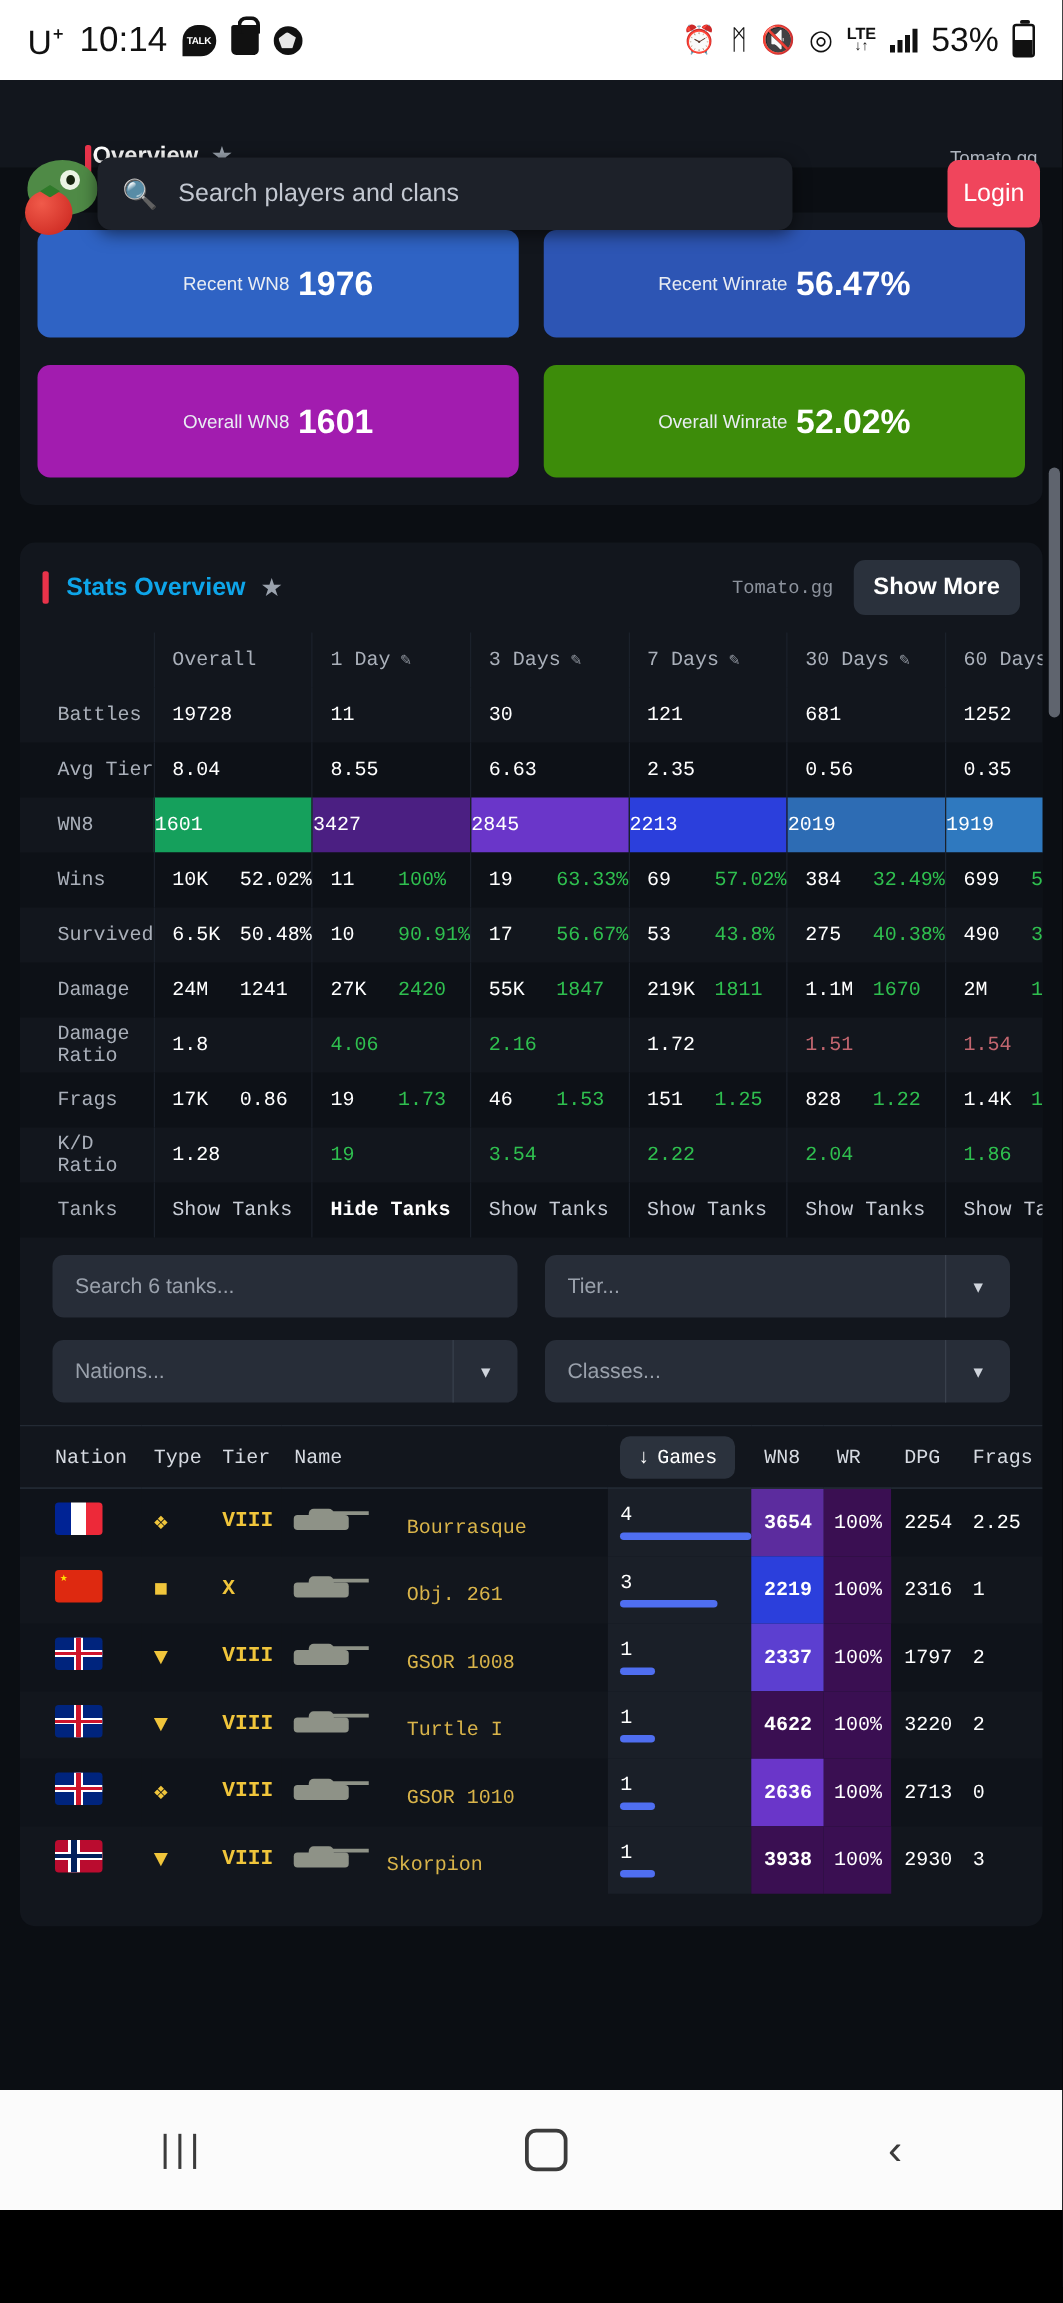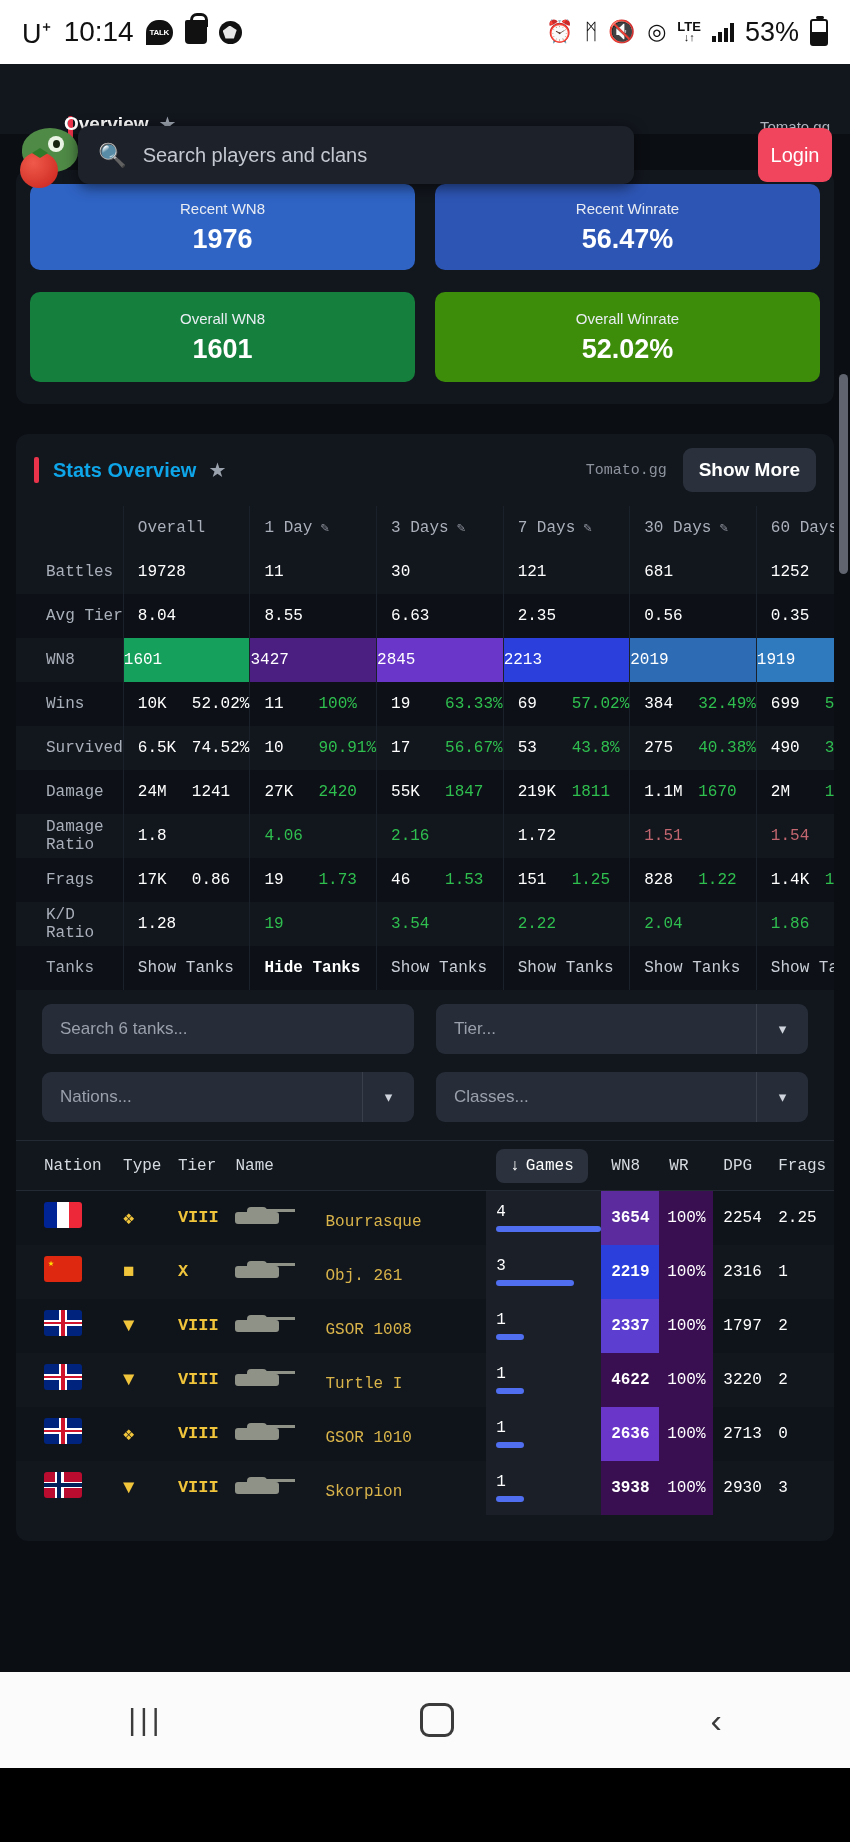--- a/index.html
+++ b/index.html
@@ -119,21 +119,21 @@
   }
 
   
   #hero{
     margin:0 16px; background:#12161d; border-radius:12px;
     padding:14px 14px 22px 14px; position:relative;
   }
   .card-grid{ display:grid; grid-template-columns:1fr 1fr; gap:20px; }
   .scard{
     border-radius:10px; height:86px;
-    display:flex; flex-direction:column; align-items:center; justify-content:center; gap:7px;
+    display:flex; flex-direction:row; align-items:center; justify-content:center; gap:7px;
   }
   .scard .lbl{ font-size:15px; color:#e9edf3; }
   .scard .val{ font-size:27px; font-weight:700; color:#fff; }
   .row2{ margin-top:22px; }
   .scard.h2{ height:90px; }
 
   
   #stats-panel{
     position:absolute; left:16px; top:370px; width:818px;
     background:#12161d; border-radius:12px; padding:0 0 26px 0;
@@ -253,21 +253,21 @@
       </span>
     <span class="batt-pct">53%</span>
     <span class="batt"></span>
   </div>
 </div>
 
 <div id="page">
 
   <div id="sitebar">
     <div class="redbar"></div>
-    <div id="overview-tab" style="left:64px;top:48px;">
+    <div id="overview-tab" style="left:74px;top:48px;">
       <span class="ov-label">Overview</span>
       <span class="star">★</span>
     </div>
     <div id="tomato-right">Tomato.gg</div>
   </div>
 
   <div class="mascot">
     <div class="head"></div>
     <div class="eye"></div>
     <div class="tomato"></div>
@@ -286,21 +286,21 @@
       <div class="scard" style="background: rgb(47, 99, 196);">
         <div class="lbl">Recent WN8</div>
         <div class="val">1976</div>
       </div>
       <div class="scard" style="background: rgb(45, 85, 180);">
         <div class="lbl">Recent Winrate</div>
         <div class="val">56.47%</div>
       </div>
     </div>
     <div class="card-grid row2">
-      <div class="scard h2" style="background: #15803d;">
+      <div class="scard h2" style="background: #a21caf;">
         <div class="lbl">Overall WN8</div>
         <div class="val">1601</div>
       </div>
       <div class="scard h2" style="background: rgb(61, 140, 10);">
         <div class="lbl">Overall Winrate</div>
         <div class="val">52.02%</div>
       </div>
     </div>
   </div>
 
@@ -440,21 +440,21 @@
                 <span class="cw-a w">699</span>
                 <span class="cw-b g">55.</span>
               </div>
             </td>
           </tr>
           <tr>
             <td class="rowlbl">Survived</td>
             <td>
               <div class="cellwrap">
                 <span class="cw-a w">6.5K</span>
-                <span class="cw-b w">74.52%</span>
+                <span class="cw-b w">50.48%</span>
               </div>
             </td>
             <td>
               <div class="cellwrap">
                 <span class="cw-a w">10</span>
                 <span class="cw-b g">90.91%</span>
               </div>
             </td>
             <td>
               <div class="cellwrap">
@@ -742,21 +742,21 @@
             </td>
             <td class="wn8-cell" style="background: rgb(106, 54, 201);">2636</td>
             <td class="wr-cell" style="background: rgb(58, 15, 82);">100%</td>
             <td class="plain">2713</td>
             <td class="plain">0</td>
           </tr>
           <tr class="trow">
             <td style="padding-left: 28px;"><span class="flag" style="background:#ba0c2f"><span style="position:absolute;inset:0;background:linear-gradient(to bottom,transparent 38%,#fff 38% 62%,transparent 62%),linear-gradient(to right,transparent 28%,#fff 28% 52%,transparent 52%)"></span><span style="position:absolute;inset:0;background:linear-gradient(to bottom,transparent 44%,#00205b 44% 56%,transparent 56%),linear-gradient(to right,transparent 34%,#00205b 34% 46%,transparent 46%)"></span></span></td>
             <td style="padding-left: 10px;"><span class="cls-ico">▼</span></td>
             <td style="padding-left: 10px;"><span class="tier">VIII</span></td>
-            <td style="padding-left: 10px; min-width: 230px;"><span class="tank-silh"><span class="body"></span><span class="turret"></span><span class="barrel"></span></span><span class="tname" style="margin-left:28px">Skorpion</span></td>
+            <td style="padding-left: 10px; min-width: 230px;"><span class="tank-silh"><span class="body"></span><span class="turret"></span><span class="barrel"></span></span><span class="tname" style="margin-left:12px">Skorpion</span></td>
             <td class="games-cell" style="background: rgb(26, 31, 40);">
               <div class="games-num">1</div>
               <div class="gbar" style="width:26%"></div>
             </td>
             <td class="wn8-cell" style="background: rgb(58, 15, 82);">3938</td>
             <td class="wr-cell" style="background: rgb(58, 15, 82);">100%</td>
             <td class="plain">2930</td>
             <td class="plain">3</td>
           </tr>
         </tbody>

